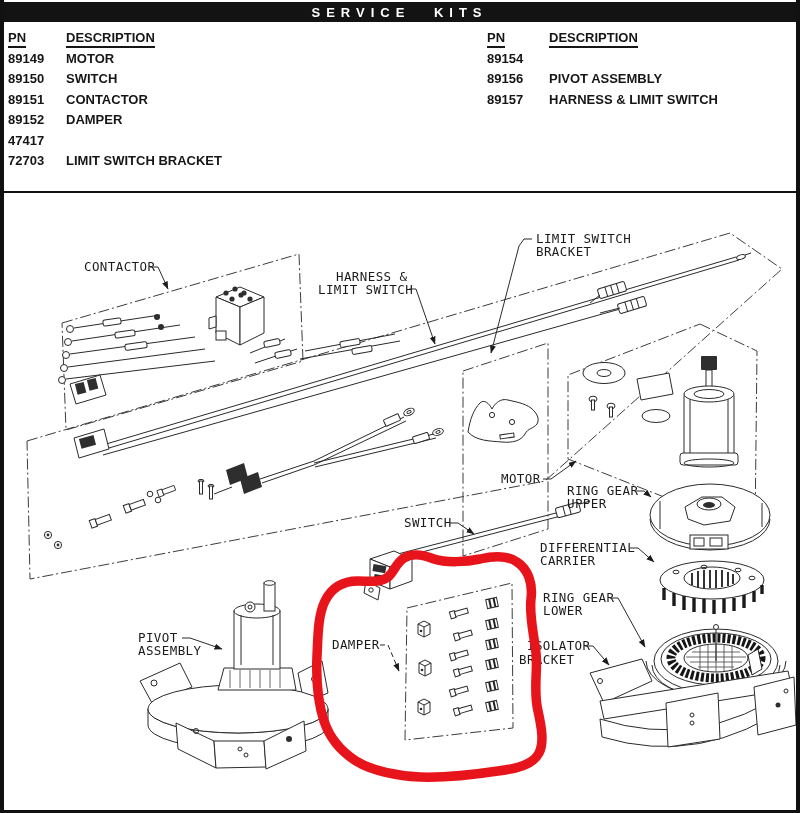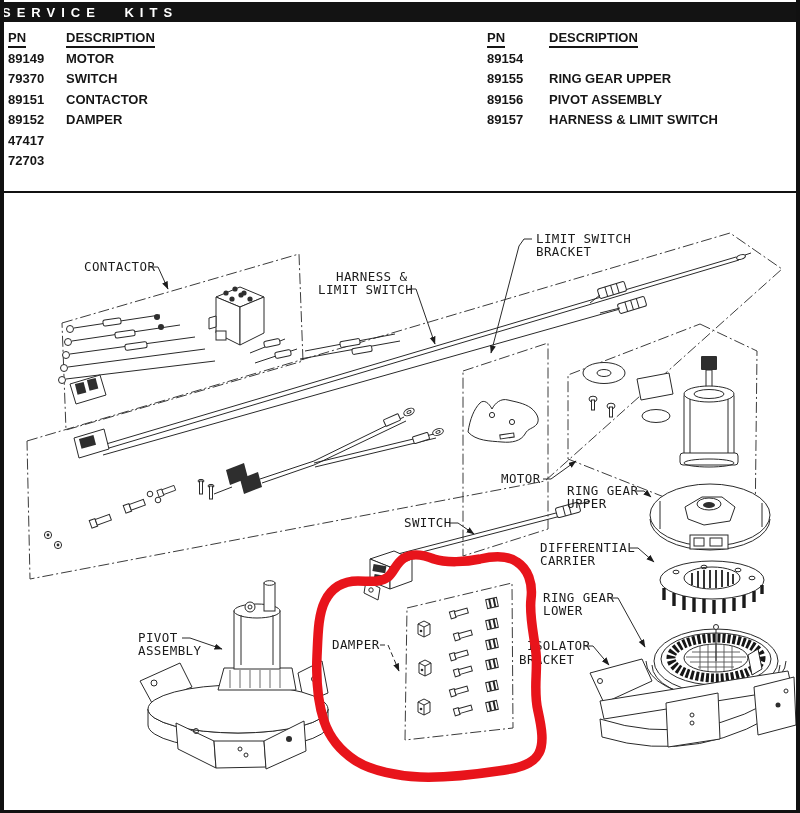--- a/index.html
+++ b/index.html
@@ -2,21 +2,21 @@
 <html><head>
 <meta charset="utf-8">
 <style>
   html,body{margin:0;padding:0;background:#fff;}
   .page{position:relative;width:800px;height:813px;background:#fff;overflow:hidden;
         font-family:"Liberation Sans",sans-serif;}
   .frame{position:absolute;inset:0;border-left:4px solid #111;border-right:4px solid #111;
          border-bottom:3px solid #111;pointer-events:none;}
   .titlebar{position:absolute;top:2px;left:2px;right:3px;height:20px;background:#131313;
             color:#fff;font-weight:bold;font-size:13px;letter-spacing:6px;word-spacing:14px;
-            text-align:left;line-height:21px;}
+            text-align:center;line-height:21px;}
   .divider{position:absolute;top:191px;left:0;width:100%;height:2px;background:#111;}
   .ptable{position:absolute;top:29px;font-size:13px;font-weight:700;color:#161616;}
   .prow{display:grid;height:20.5px;align-items:center;}
   .lcols{grid-template-columns:58px auto;}
   .rcols{grid-template-columns:62px auto;}
   .phead{height:19px;}
   .u{border-bottom:2px solid #161616;padding-bottom:1px;justify-self:start;}
   svg text.lbl{font-family:"DejaVu Sans Mono",monospace;font-size:12.5px;fill:#1b1b1b;letter-spacing:.4px;}
   .dd{fill:none;stroke:#3c3c3c;stroke-width:1;stroke-dasharray:11 3 2 3;}
   .ln{fill:none;stroke:#2a2a2a;stroke-width:1;}
@@ -33,50 +33,47 @@
   <div class="ptable" style="left:8px;width:440px">
     <div class="prow lcols phead">
       <span class="u">PN</span>
       <span class="u">DESCRIPTION</span>
     </div>
     <div class="prow lcols">
         <span>89149</span>
         <span>MOTOR</span>
       </div>
     <div class="prow lcols">
-        <span>79370</span>
+        <span>89150</span>
         <span>SWITCH</span>
       </div>
     <div class="prow lcols">
         <span>89151</span>
         <span>CONTACTOR</span>
       </div>
     <div class="prow lcols">
         <span>89152</span>
         <span>DAMPER</span>
       </div>
     <div class="prow lcols">
         <span>47417</span>
       </div>
     <div class="prow lcols">
         <span>72703</span>
+        <span>LIMIT SWITCH BRACKET</span>
       </div>
   </div>
 
   <div class="ptable" style="left:487px;width:300px">
     <div class="prow rcols phead">
       <span class="u">PN</span>
       <span class="u">DESCRIPTION</span>
     </div>
     <div class="prow rcols">
         <span>89154</span>
-      </div>
-    <div class="prow rcols">
-        <span>89155</span>
-        <span>RING GEAR UPPER</span>
       </div>
     <div class="prow rcols">
         <span>89156</span>
         <span>PIVOT ASSEMBLY</span>
       </div>
     <div class="prow rcols">
         <span>89157</span>
         <span>HARNESS &amp; LIMIT SWITCH</span>
       </div>
   </div>

